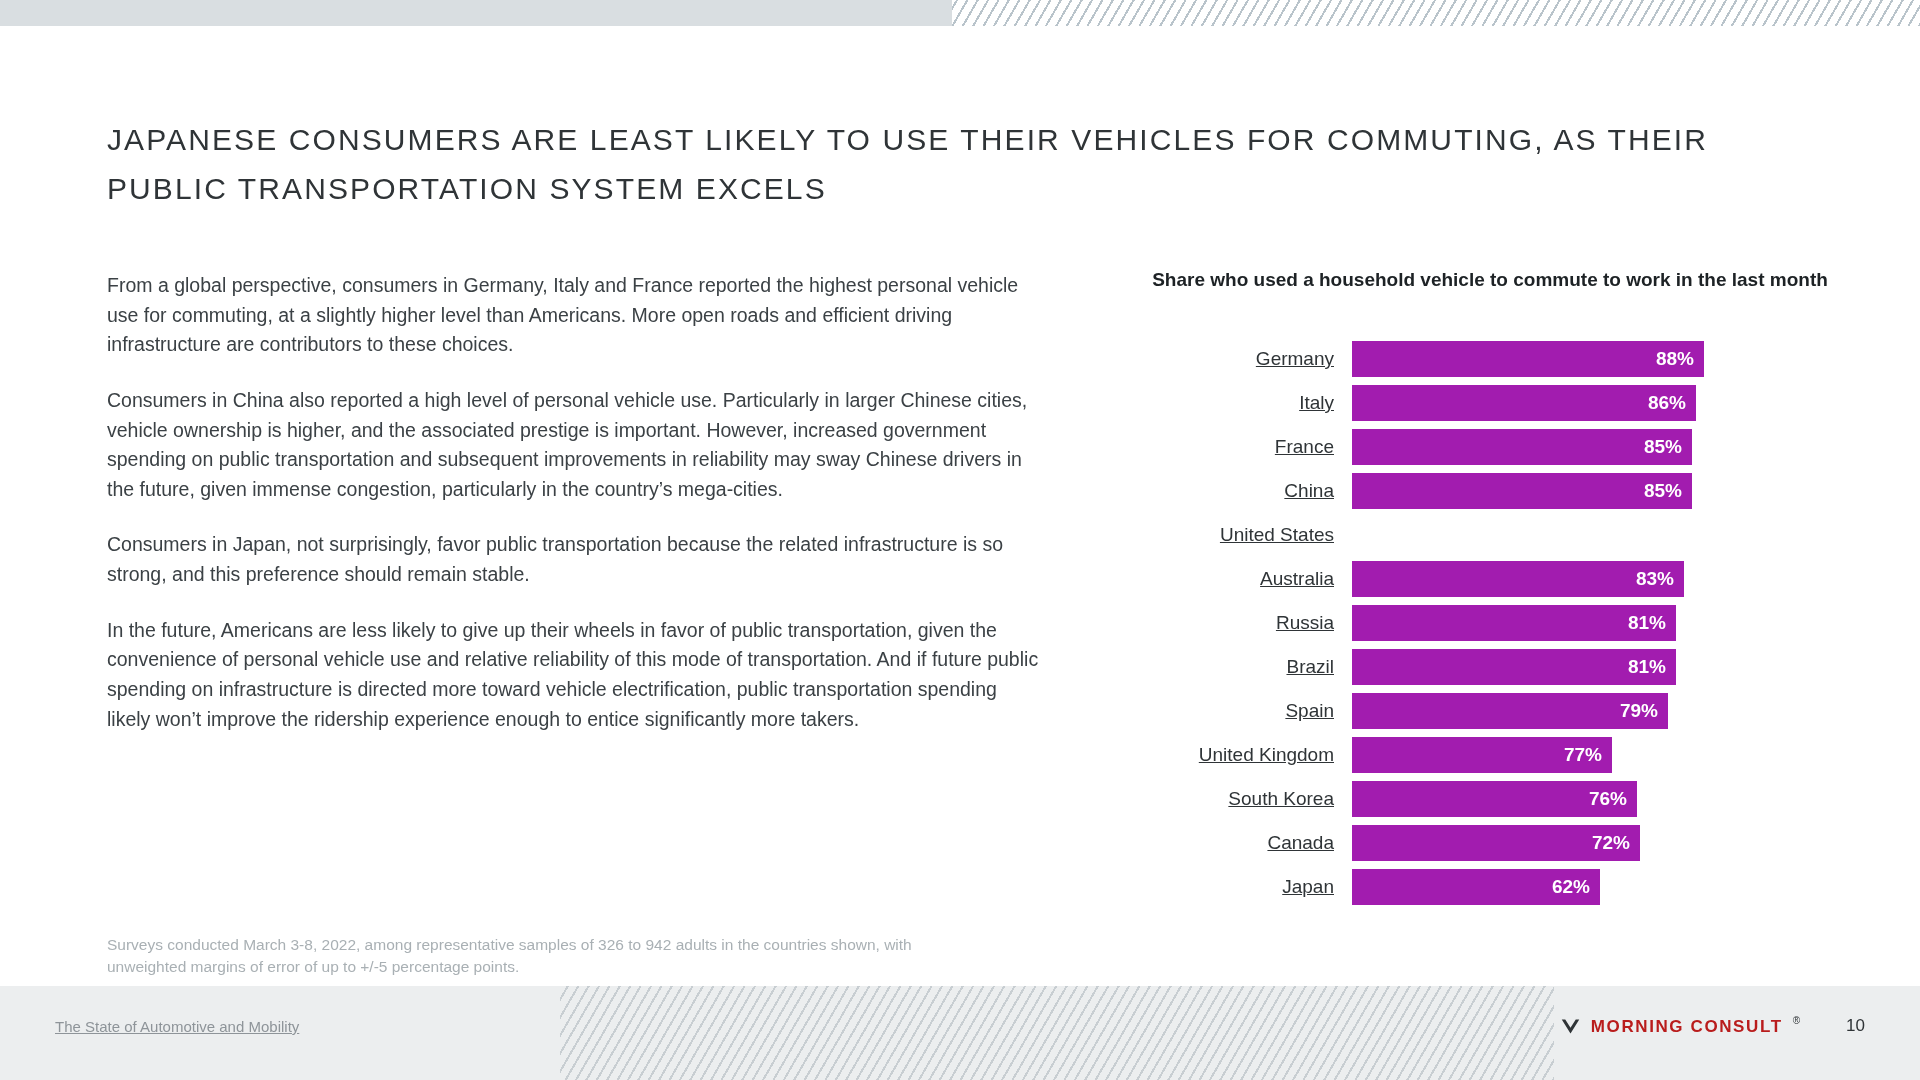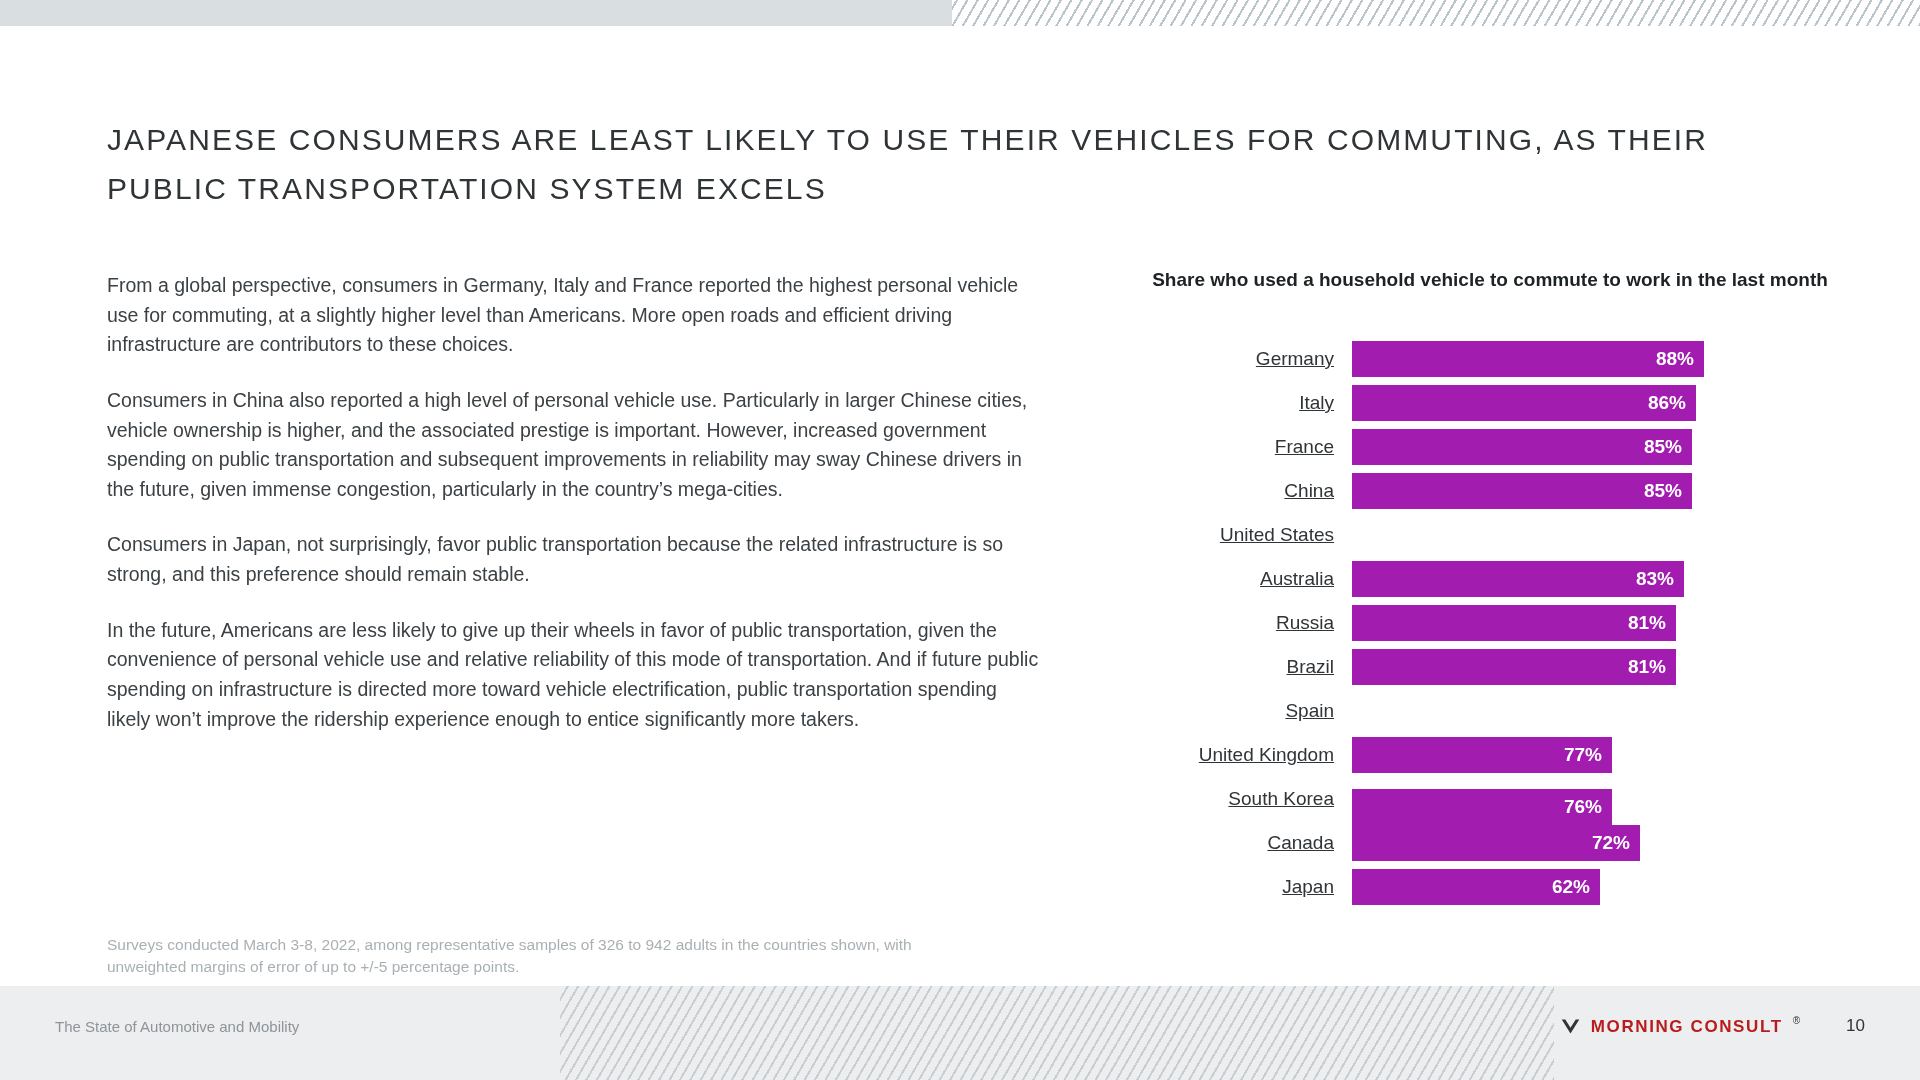--- a/index.html
+++ b/index.html
@@ -170,20 +170,21 @@
       #c8ced2 0px, #c8ced2 2px,
       #eceeef 2px, #eceeef 9px
     );
   }
   .footer-left {
     position: absolute;
     left: 55px;
     top: 32px;
     font-size: 15px;
     color: #8e9499;
+    text-decoration: underline;
   }
   .brand {
     position: absolute;
     right: 120px;
     top: 30px;
     display: flex;
     align-items: center;
     gap: 10px;
   }
   .brand-mark {
@@ -288,33 +289,38 @@
         <div class="chart-row">
           <div class="row-label">Brazil</div>
           <div class="bar-area">
             <div class="bar" style="width: 324px;">
               <span class="bar-value">81%</span>
             </div>
           </div>
         </div>
         <div class="chart-row">
           <div class="row-label">Spain</div>
+          <div class="bar-area">
+            <div class="bar" style="width: 316px;">
+              <span class="bar-value">79%</span>
+            </div>
+          </div>
         </div>
         <div class="chart-row">
           <div class="row-label">United Kingdom</div>
           <div class="bar-area">
             <div class="bar" style="width: 260px;">
               <span class="bar-value">77%</span>
             </div>
           </div>
         </div>
         <div class="chart-row">
           <div class="row-label">South Korea</div>
           <div class="bar-area">
-            <div class="bar" style="width: 260px; margin-top: 8px;">
+            <div class="bar" style="width: 285px;">
               <span class="bar-value">76%</span>
             </div>
           </div>
         </div>
         <div class="chart-row">
           <div class="row-label">Canada</div>
           <div class="bar-area">
             <div class="bar" style="width: 288px; align-items: center;">
               <span class="bar-value">72%</span>
             </div>

